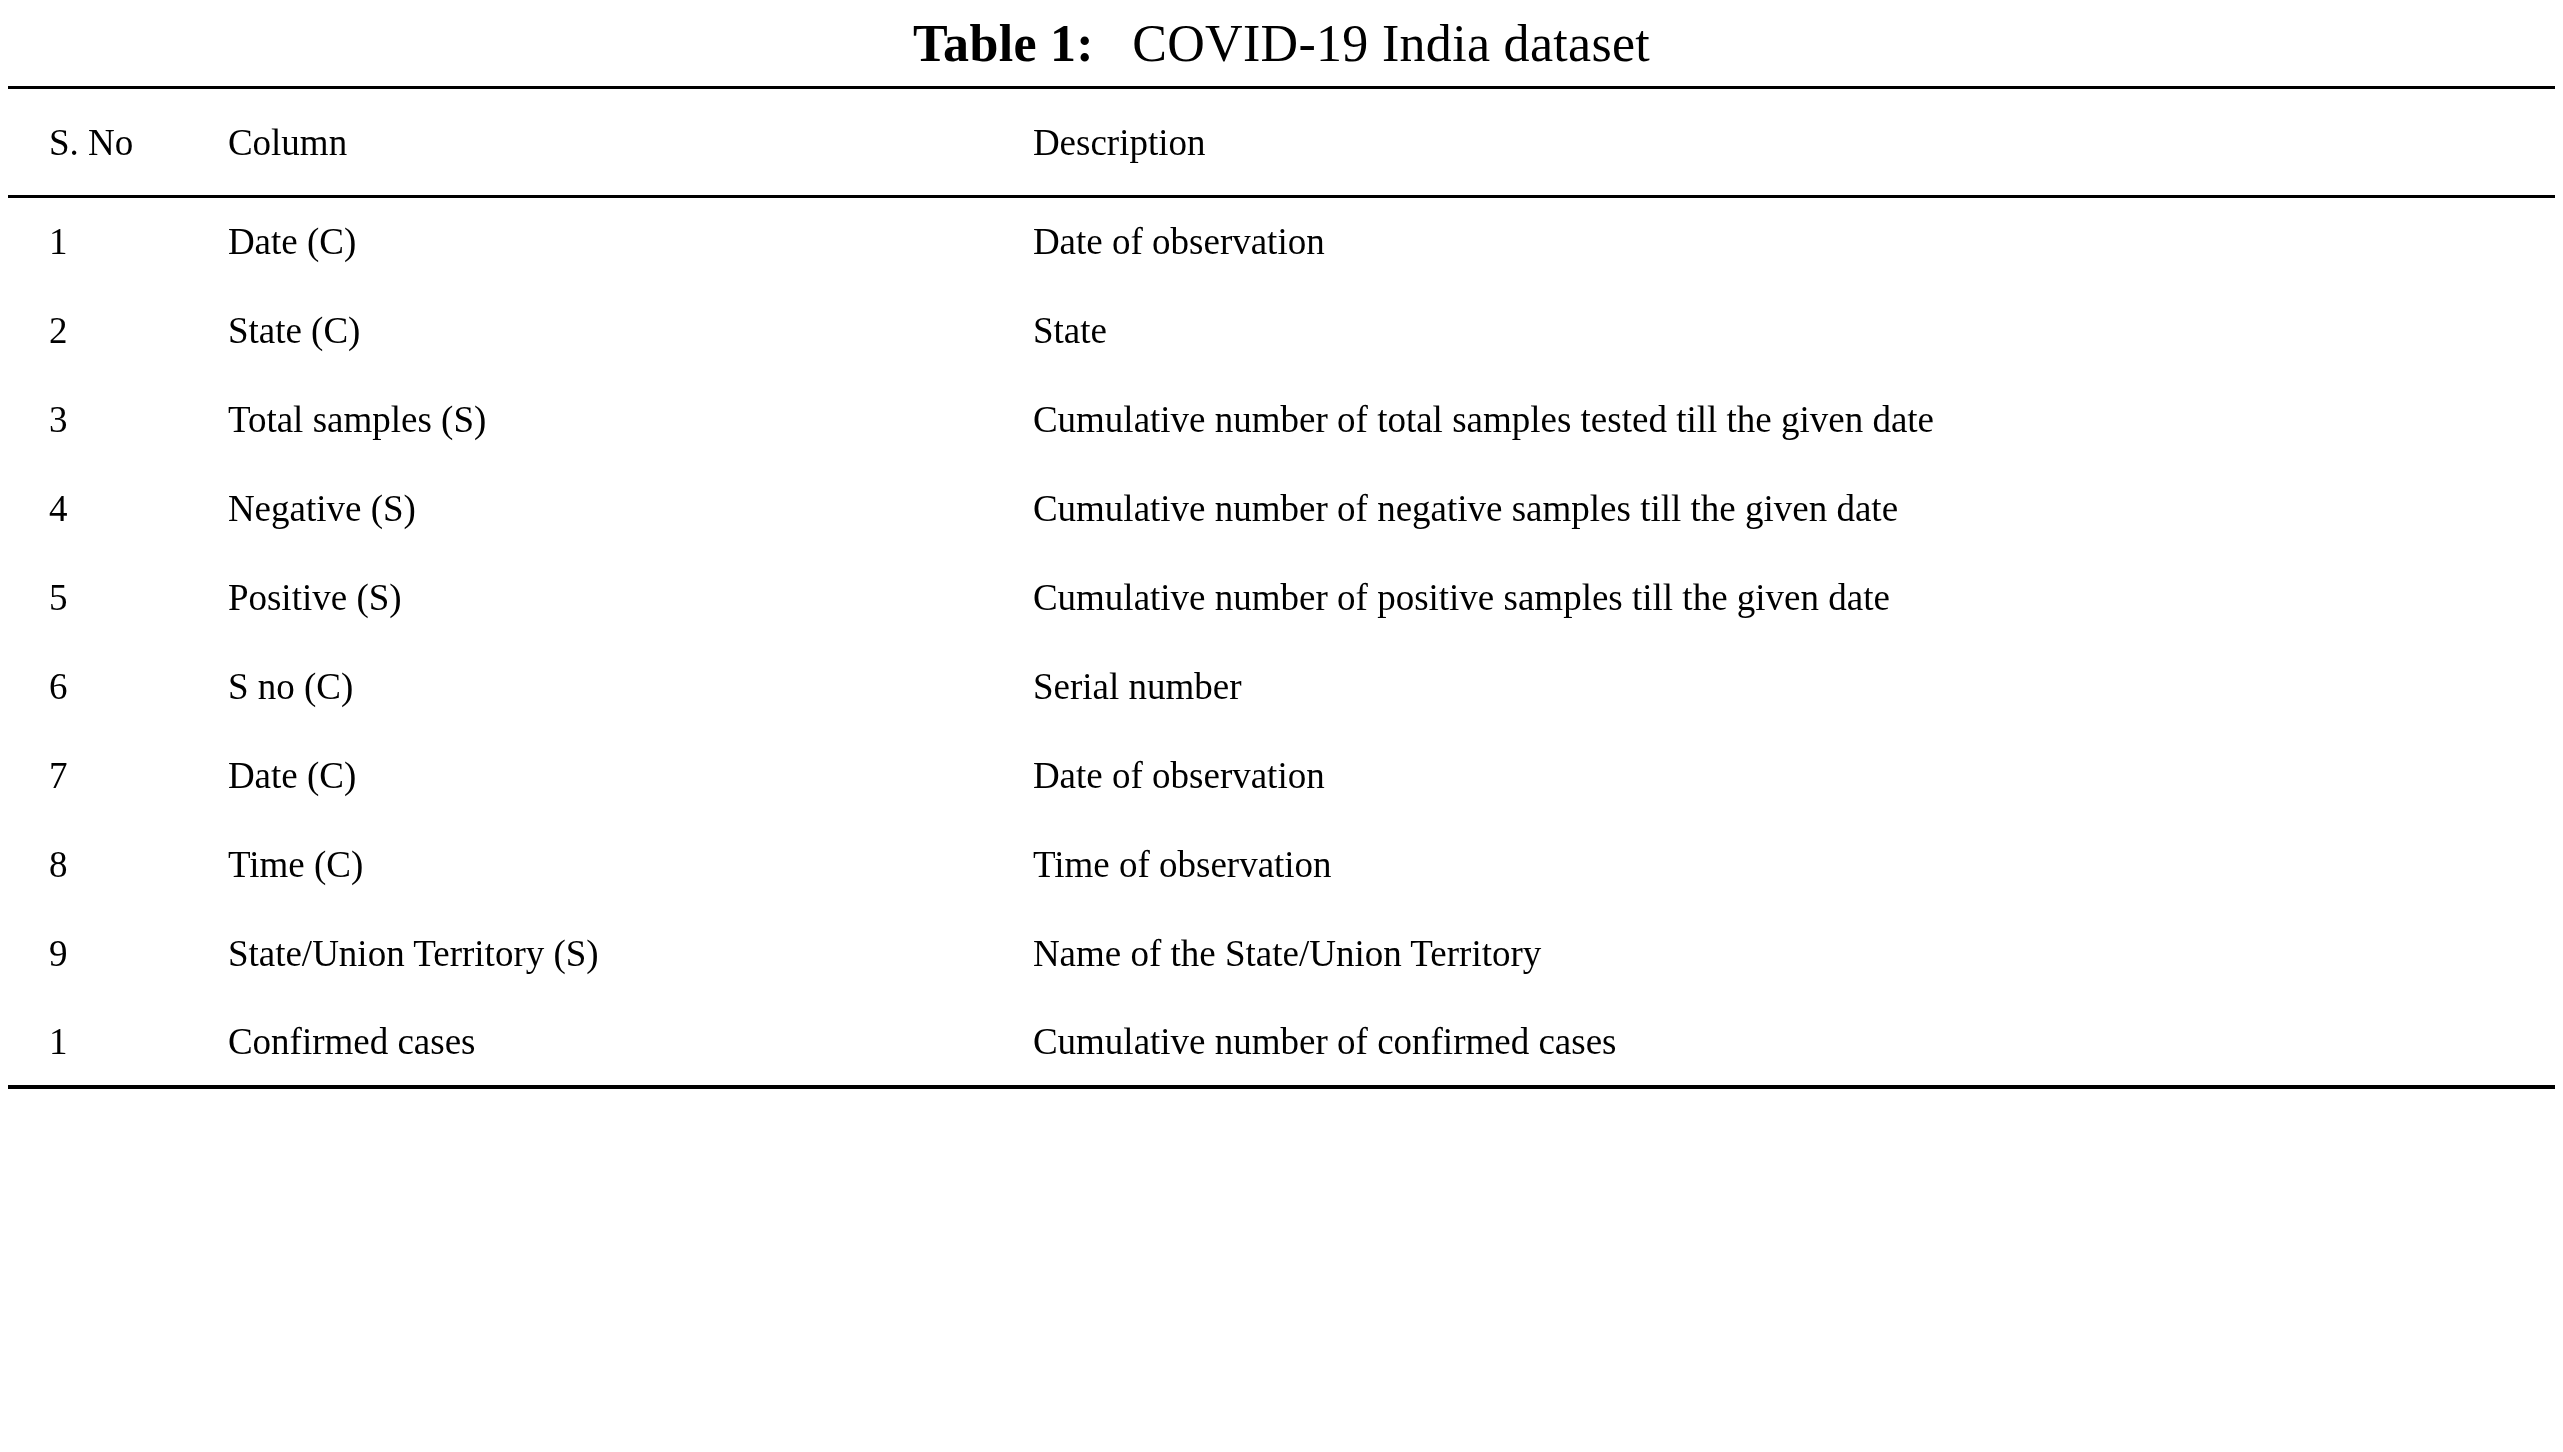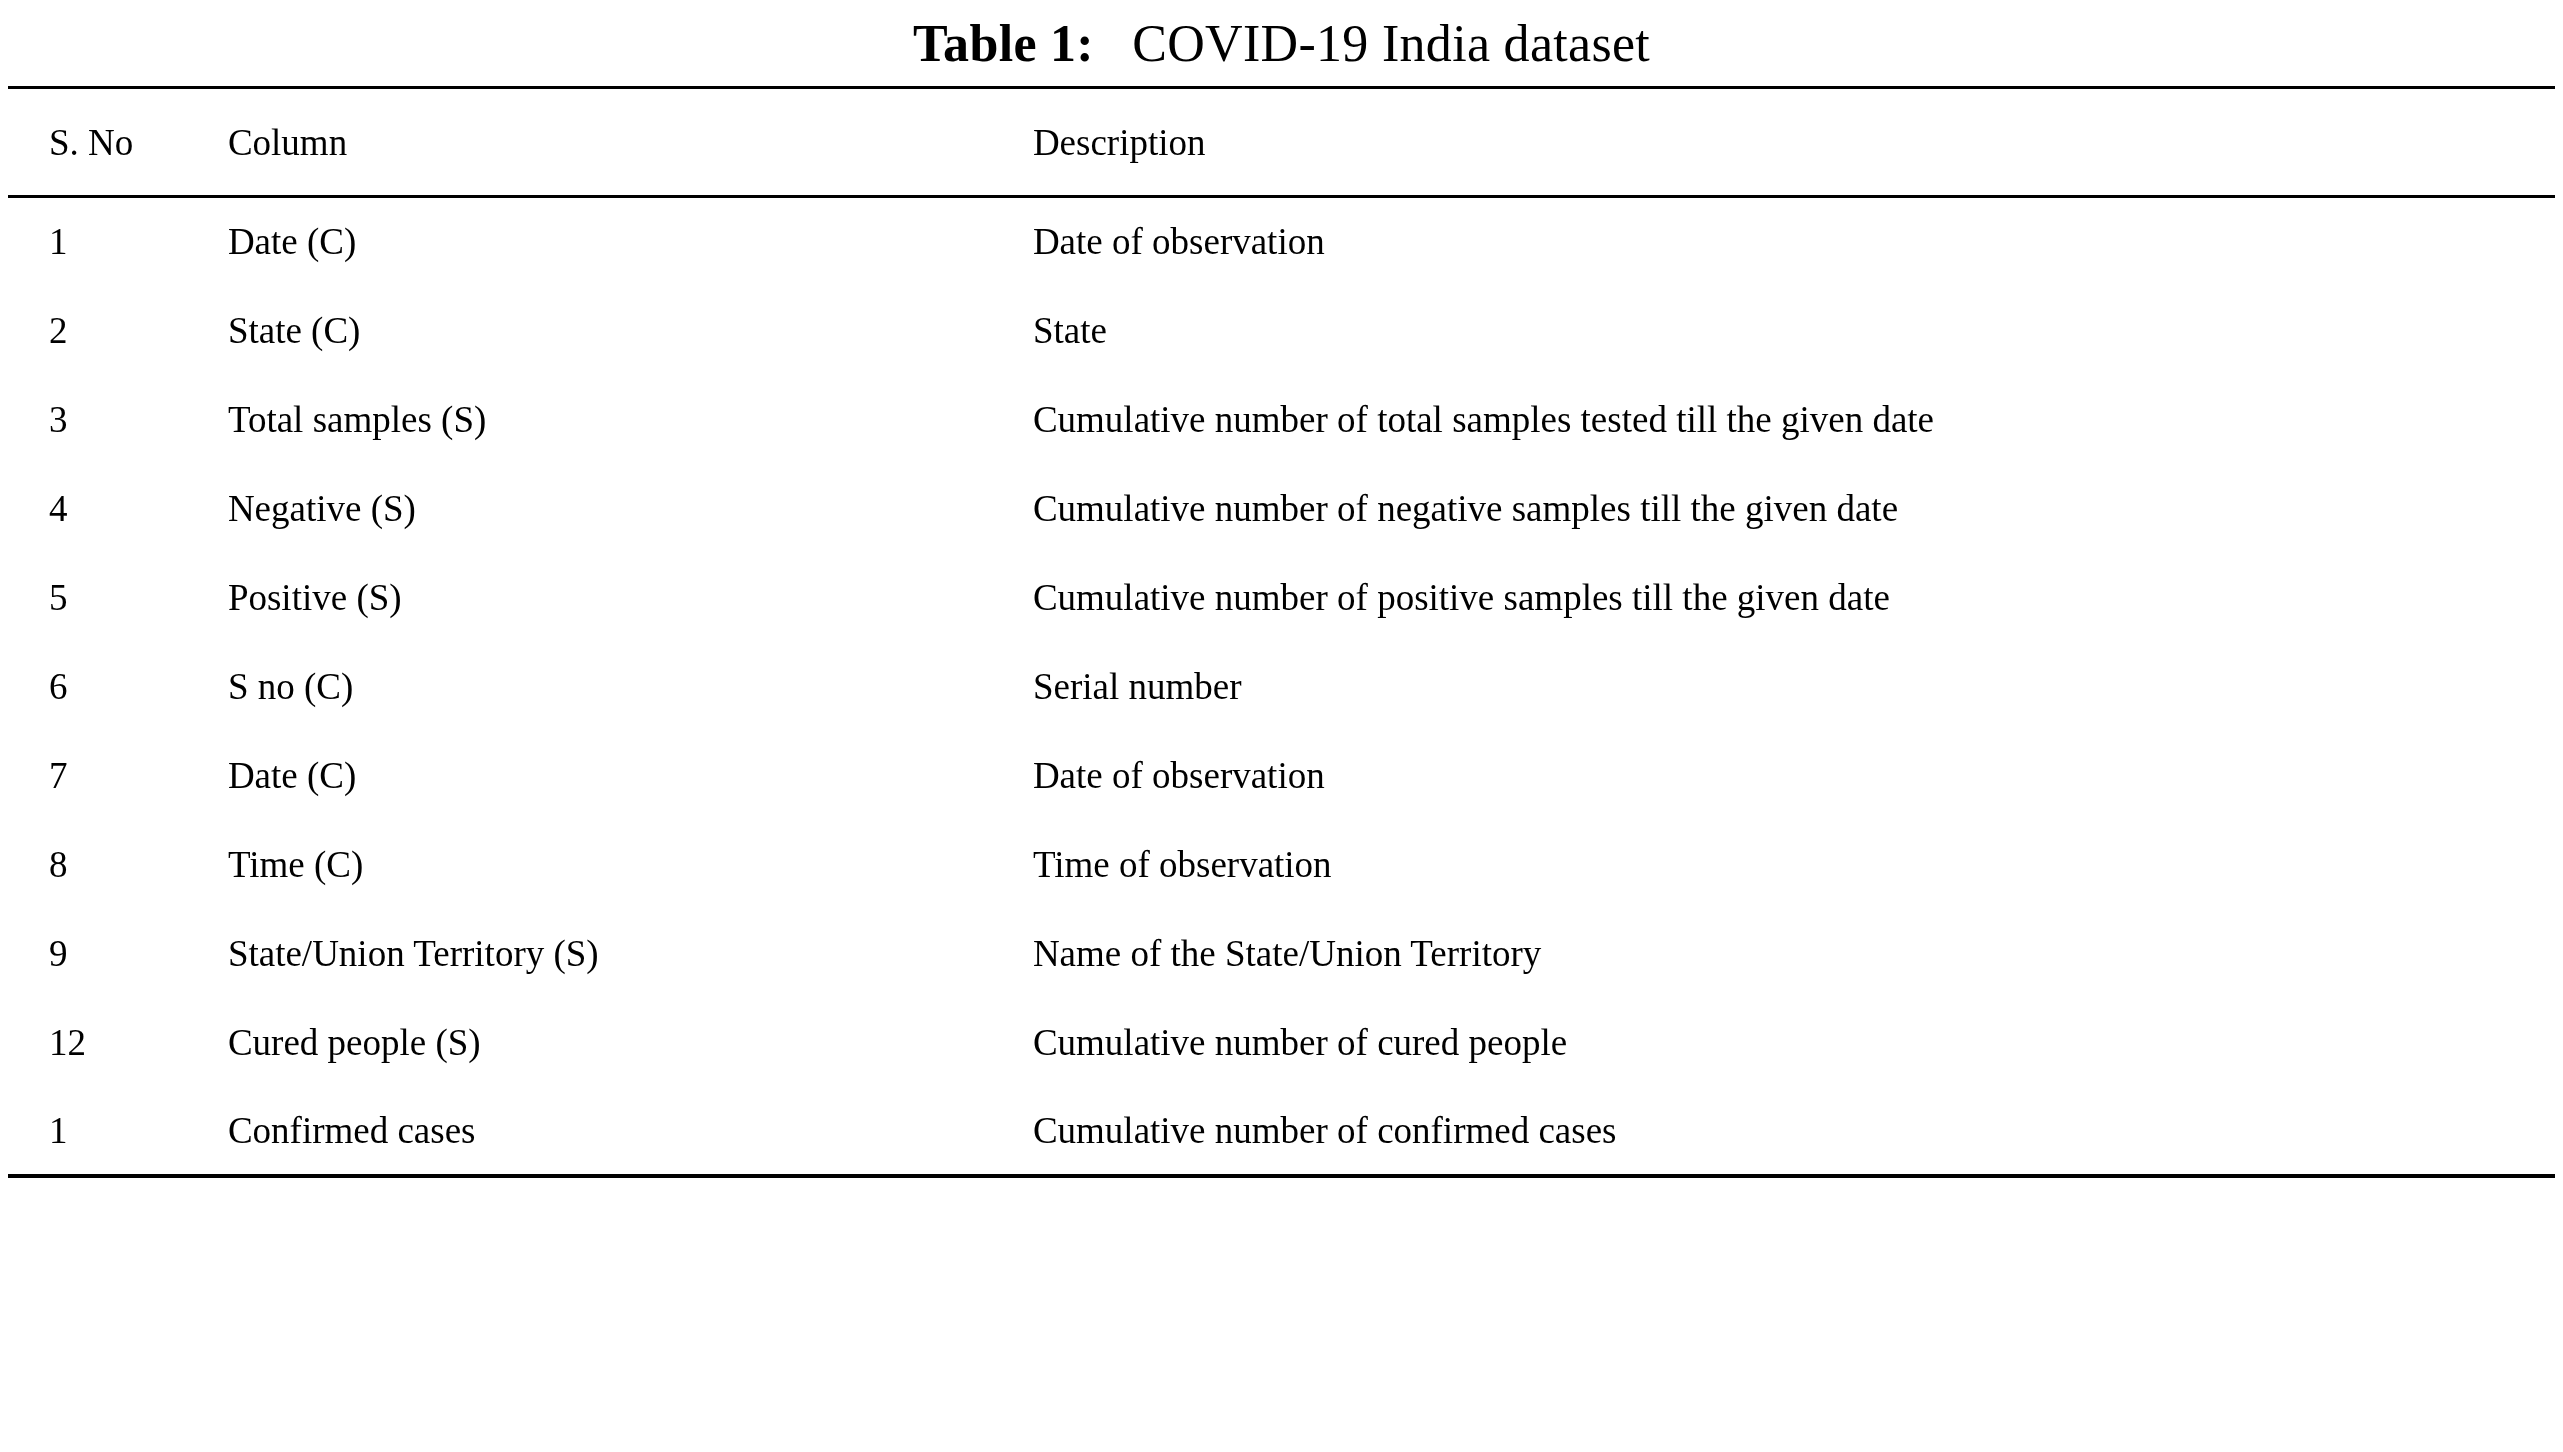--- a/index.html
+++ b/index.html
@@ -126,25 +126,20 @@
           <td>8</td>
           <td>Time (C)</td>
           <td>Time of observation</td>
         </tr>
         <tr>
           <td>9</td>
           <td>State/Union Territory (S)</td>
           <td>Name of the State/Union Territory</td>
         </tr>
         <tr>
-          <td>12</td>
-          <td>Cured people (S)</td>
-          <td>Cumulative number of cured people</td>
-        </tr>
-        <tr>
           <td>1</td>
           <td>Confirmed cases</td>
           <td>Cumulative number of confirmed cases</td>
         </tr>
       </tbody>
   </table>
 
 </div>
 
 

